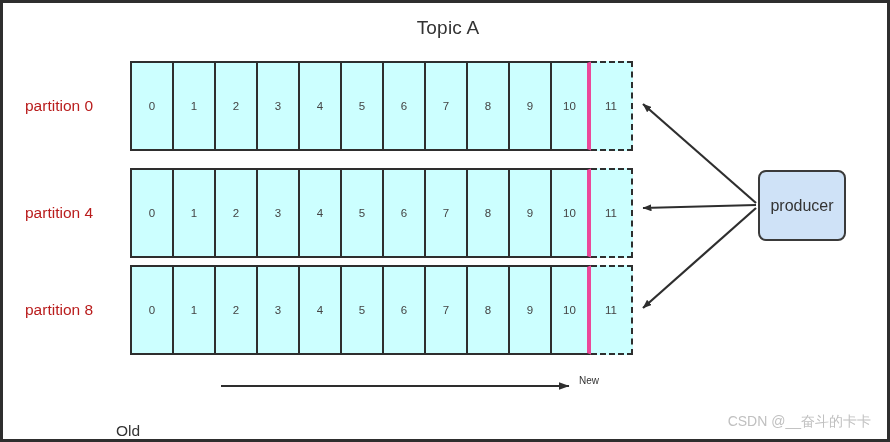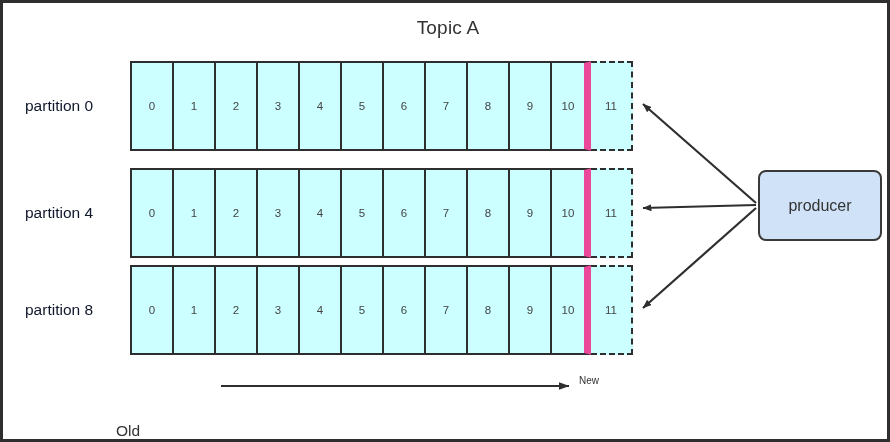--- a/index.html
+++ b/index.html
@@ -36,21 +36,21 @@
     left: 0;
     width: 890px;
     height: 90px;
   }
   .partition-label {
     position: absolute;
     left: 22px;
     top: 50%;
     transform: translateY(-50%);
     font-size: 15.5px;
-    color: #0f172a;
+    color: #b91c1c;
     white-space: nowrap;
   }
   .cells {
     position: absolute;
     left: 127px;
     top: 0;
     height: 90px;
     display: flex;
     align-items: stretch;
   }
@@ -61,34 +61,34 @@
     border: 2px solid #2e2e2e;
     border-right: none;
     box-sizing: border-box;
     display: flex;
     align-items: center;
     justify-content: center;
     font-size: 11.5px;
     color: #444444;
   }
   .cell.last-solid {
-    border-right: 8px solid #ec4899;
+    border-right: 5px solid #ec4899;
   }
   .cell.pending {
     border: 2px dashed #2e2e2e;
     border-left: none;
     margin-left: -1px;
   }
 
   
   #producer-box {
     position: absolute;
     left: 755px;
     top: 167px;
-    width: 124px;
+    width: 88px;
     height: 71px;
     background: #cfe2f7;
     border: 2px solid #3a3a3a;
     border-radius: 8px;
     box-sizing: border-box;
     display: flex;
     align-items: center;
     justify-content: center;
     font-size: 16px;
     color: #333333;
@@ -209,14 +209,15 @@
     <line x1="753" y1="202" x2="640" y2="205" stroke="#2e2e2e" stroke-width="2.2" marker-end="url(#arrowhead)"></line>
 
     <line x1="753" y1="205" x2="640" y2="305" stroke="#2e2e2e" stroke-width="2.2" marker-end="url(#arrowhead)"></line>
 
     <line x1="218" y1="383" x2="566" y2="383" stroke="#2e2e2e" stroke-width="2.2" marker-end="url(#arrowhead-axis)"></line>
   </svg>
 
   <div id="axis-old">Old</div>
   <div id="axis-new">New</div>
 
+  <div id="watermark">CSDN @__奋斗的卡卡</div>
 
 </div>
 
 </body></html>

